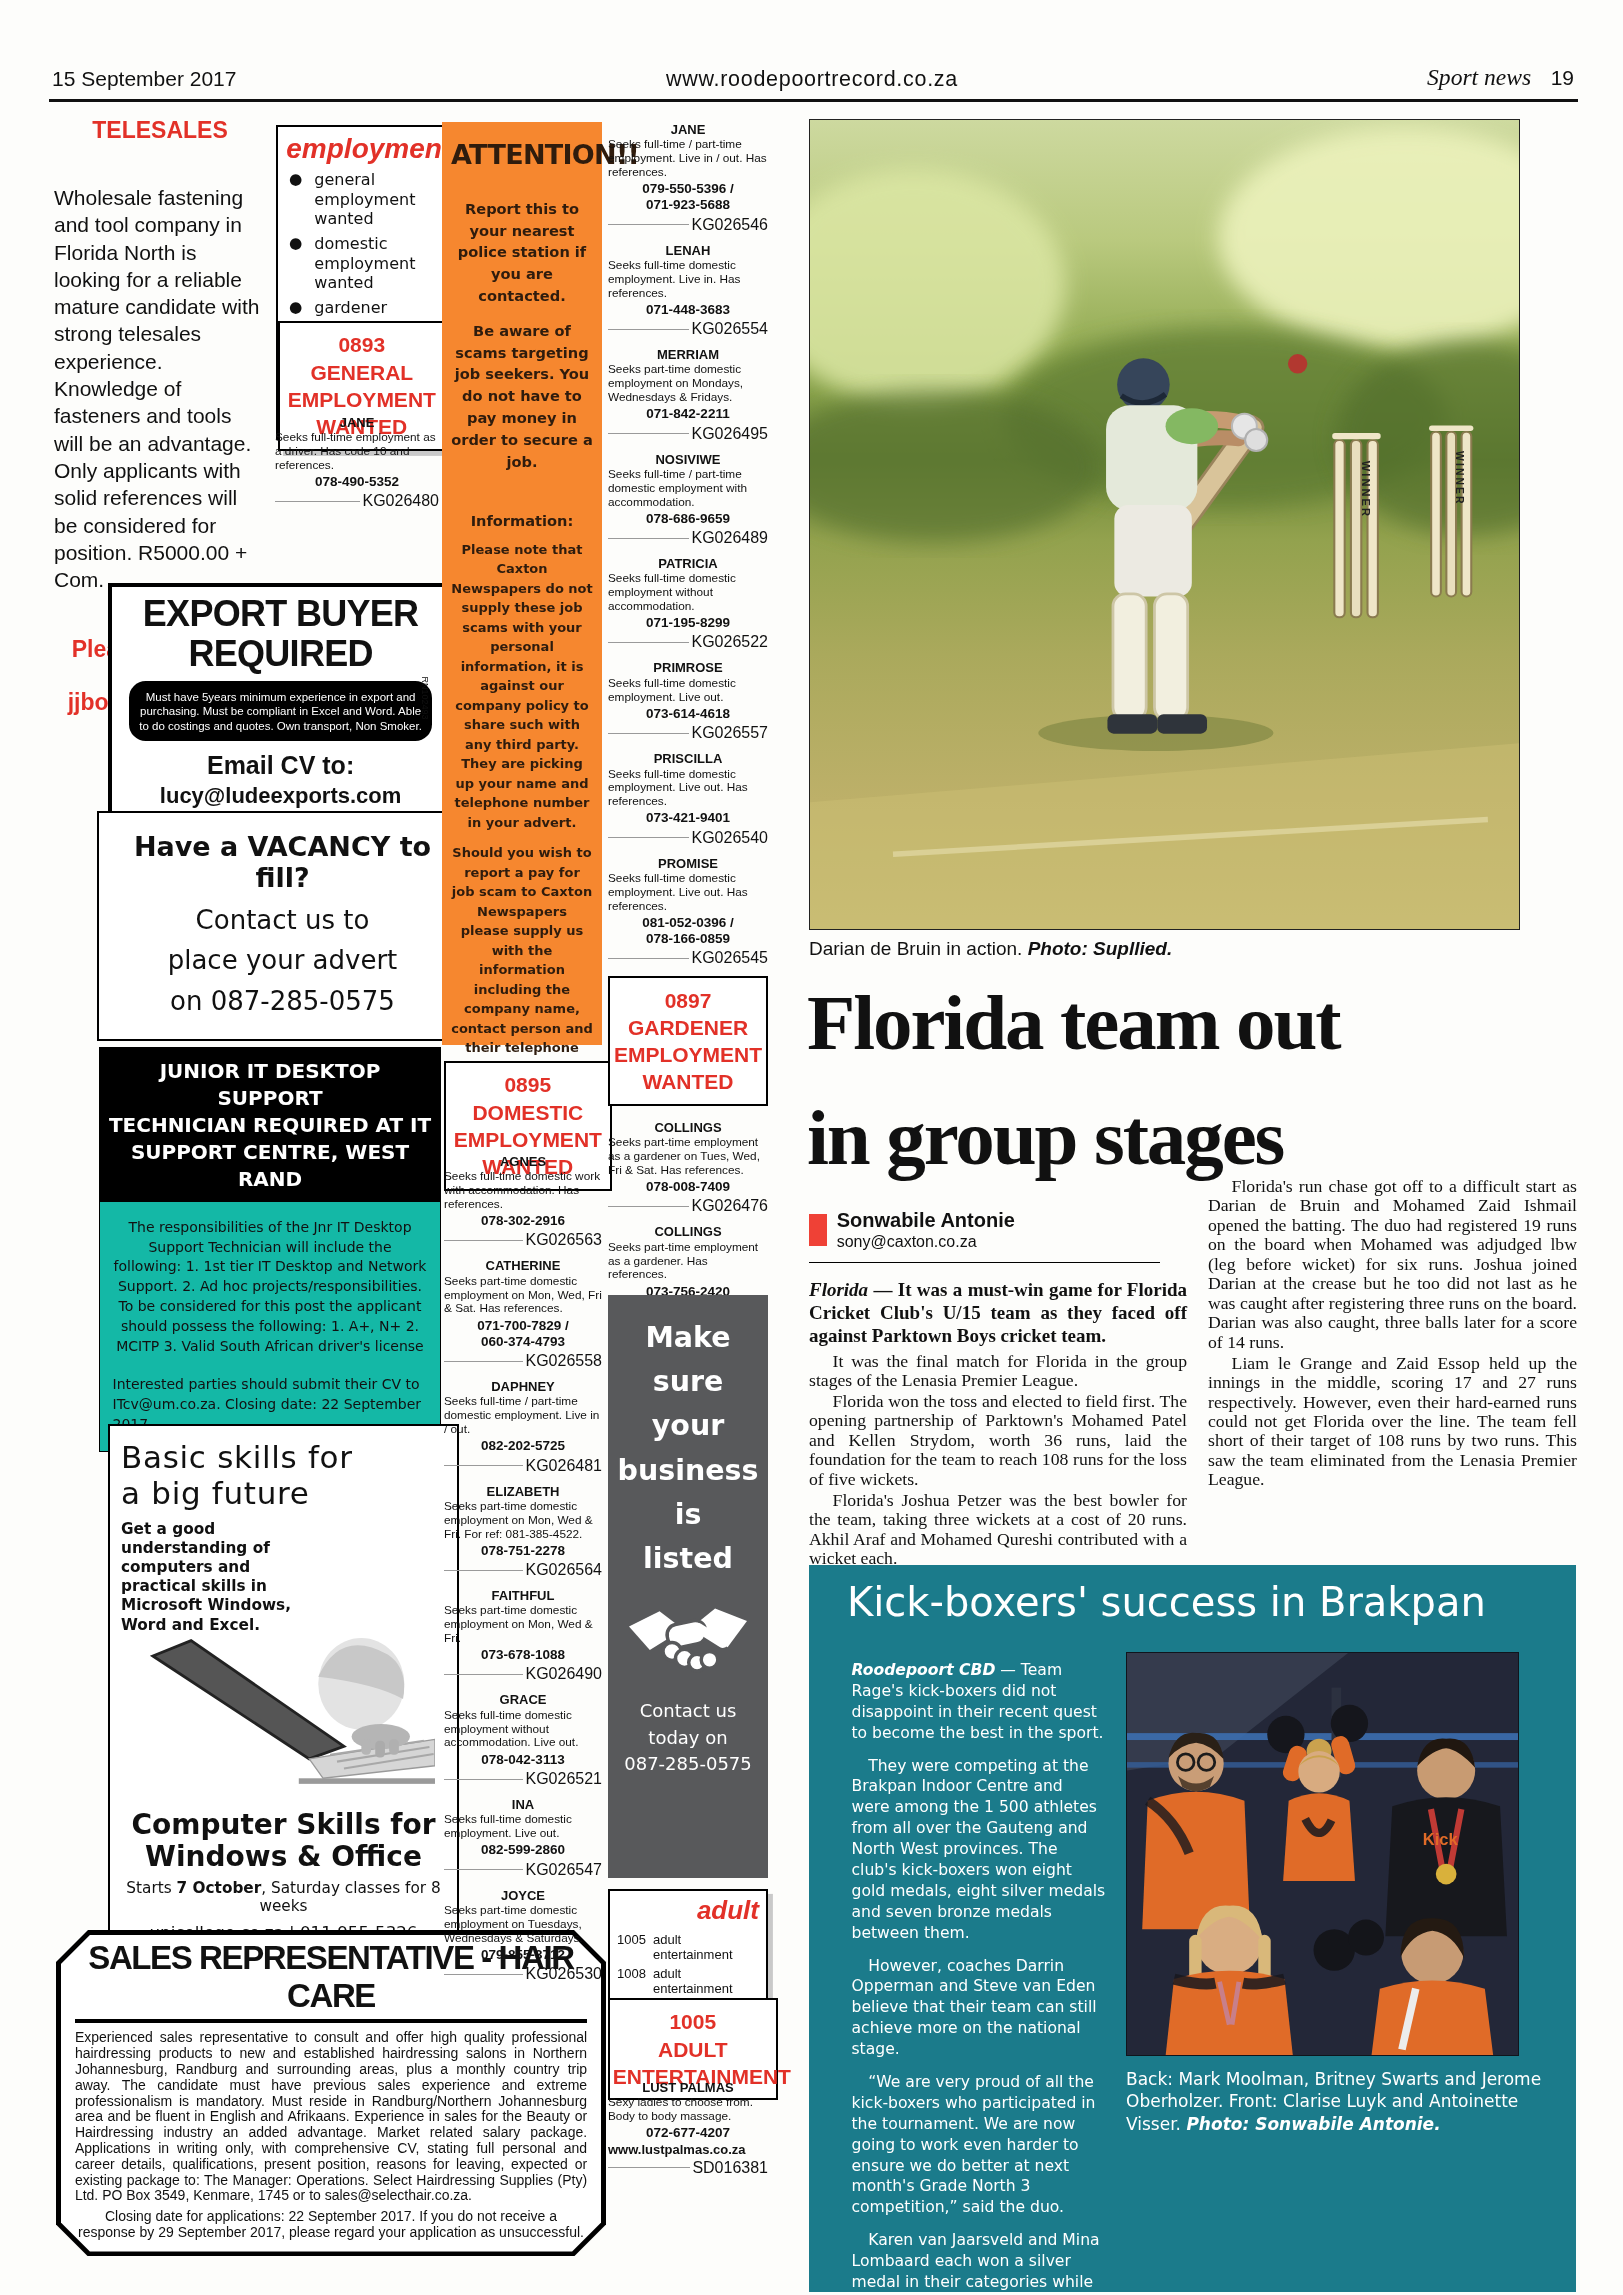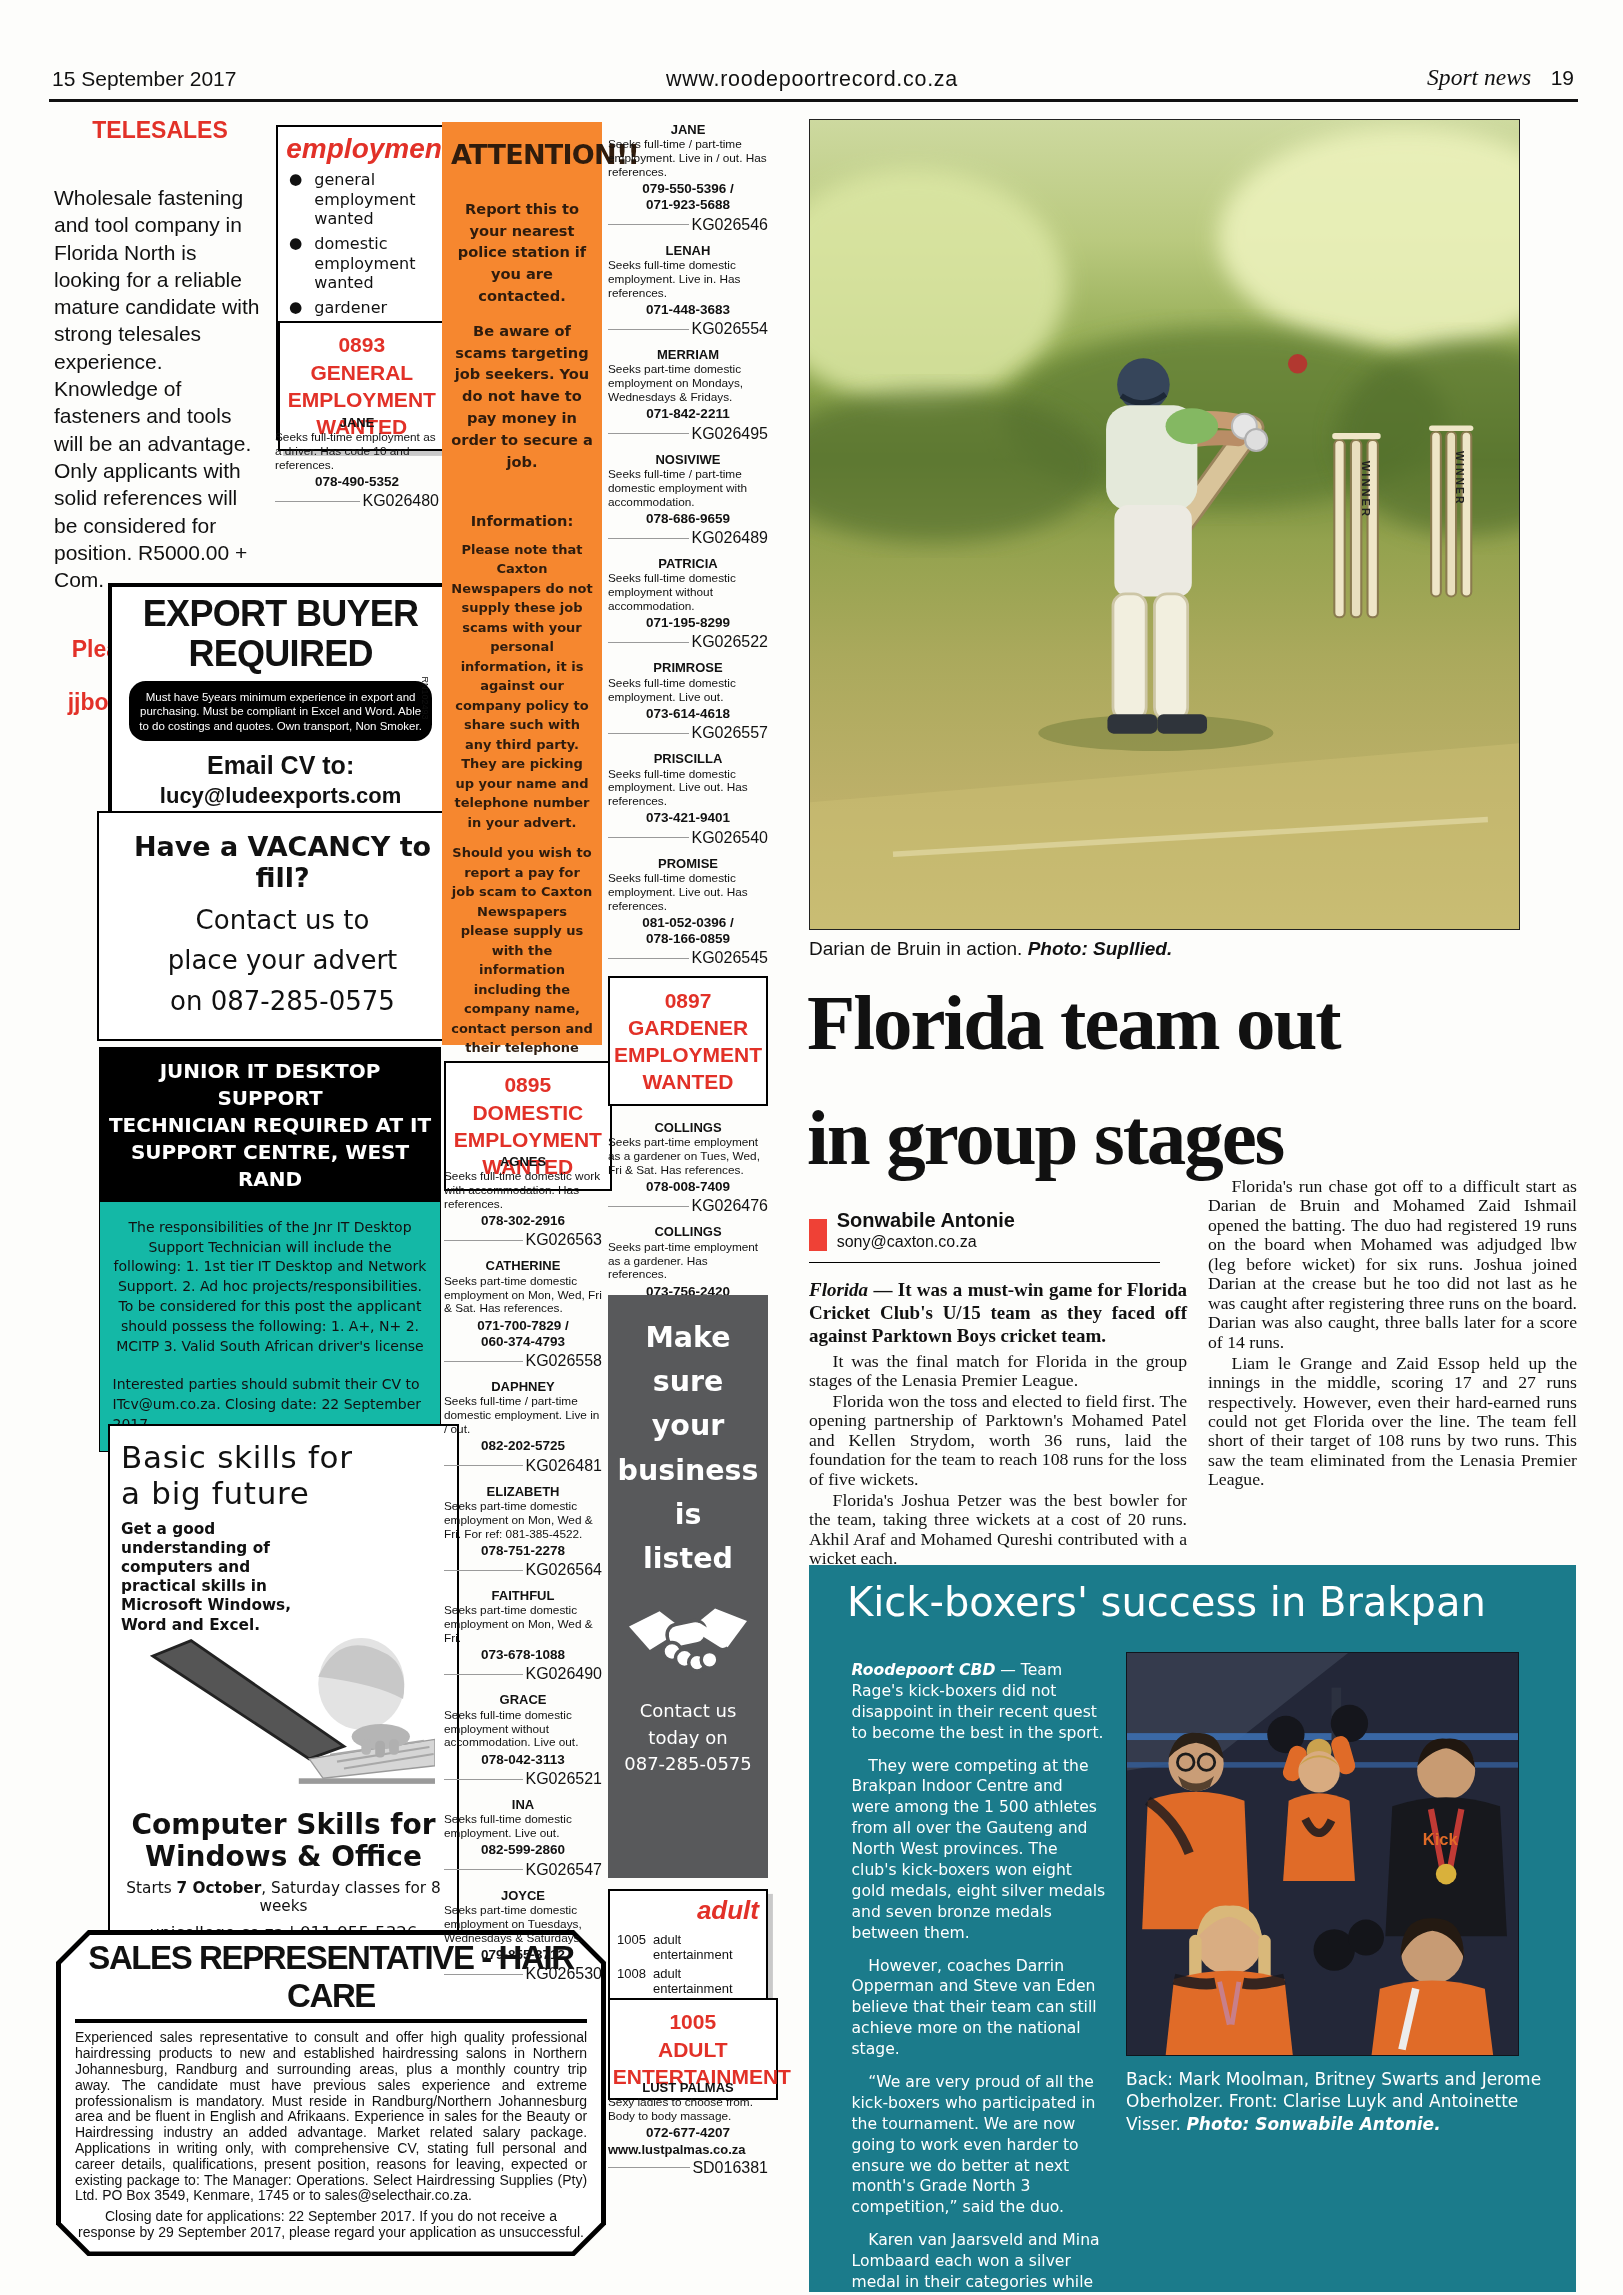--- a/index.html
+++ b/index.html
@@ -97,21 +97,21 @@
   .box1005{left:608px;top:1998px;width:160px;}
   .lust{left:608px;top:2080px;width:160px;}
   
   .photo1{left:809px;top:119px;width:711px;height:811px;border:1.4px solid #222;box-sizing:border-box;}
   .photo1 svg{display:block;width:100%;height:100%;}
   .cap1{left:809px;top:938px;width:708px;font-size:19px;}
   .cap-credit{font-weight:bold;font-style:italic;}
   .headline{left:807px;top:966px;width:722px;font-family:"Liberation Serif",serif;font-weight:bold;
             font-size:79px;line-height:1.45;letter-spacing:-2.1px;white-space:pre-line;}
   .byline{left:809px;top:1209px;width:351px;}
-  .by-row{display:flex;align-items:flex-end;}
+  .by-row{display:flex;align-items:center;}
   .by-sq{width:18px;height:32px;background:#ef4136;margin-right:9.7px;flex:none;}
   .by-author{font-weight:bold;font-size:20px;}
   .by-email{font-size:16px;margin-top:1.4px;}
   .by-rule{border-bottom:1.4px solid #000;margin-top:11px;}
   .art{font-family:"Liberation Serif",serif;font-size:17.7px;line-height:1.1;text-align:justify;}
   .artcol1{left:809px;top:1279px;width:378px;}
   .artcol2{left:1208px;top:1177px;width:369px;}
   .art-lead{font-weight:bold;font-size:19px;line-height:1.2;margin-bottom:4.2px;}
   .art-lead .loc{font-style:italic;}
   .art p{margin:0 0 1.4px;text-indent:23.6px;}

